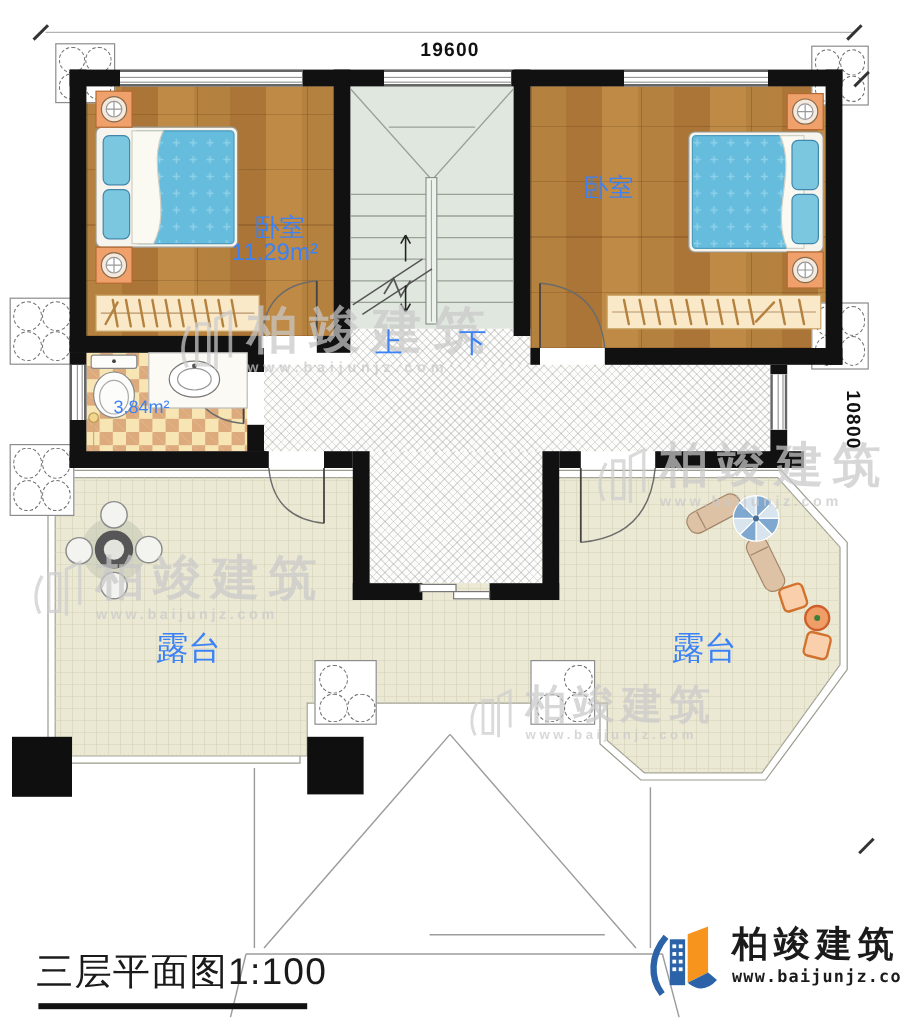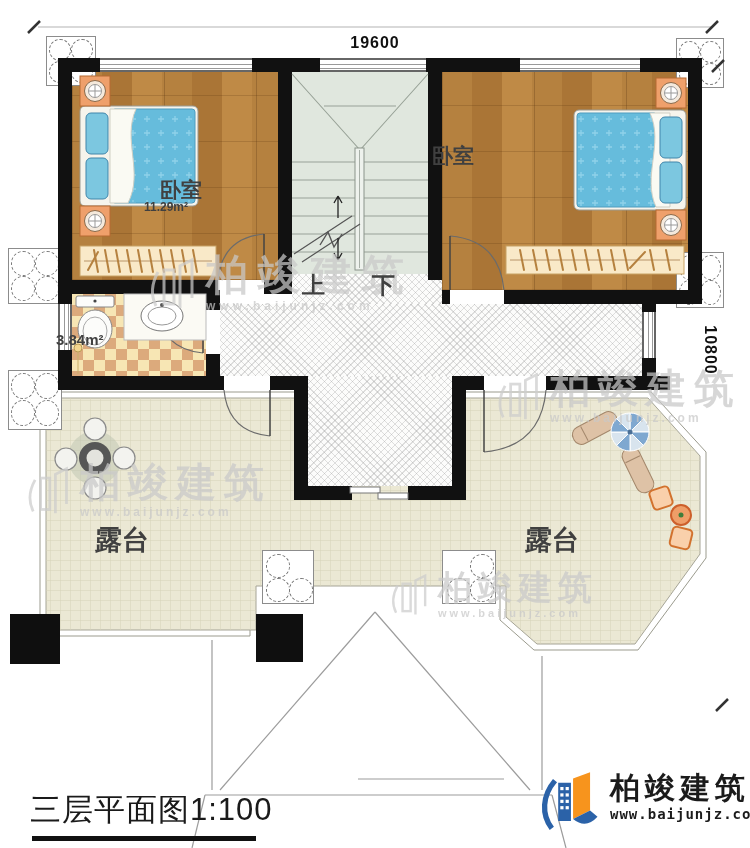--- a/index.html
+++ b/index.html
@@ -21,21 +21,21 @@
      background-size:22px 22px;background-position:0 0,11px 11px;}
   .winh,.winv{position:absolute;background:#fff;box-sizing:border-box;z-index:35;}
   .winh{border-top:2px solid #666;border-bottom:2px solid #666;}
   .winv{border-left:2px solid #666;border-right:2px solid #666;}
   .winh i,.winv i{position:absolute;background:#999;display:block;}
   .winh i{left:0;right:0;height:1px;}
   .winv i{top:0;bottom:0;width:1px;}
   .cluster{position:absolute;background:#fff;border:1px solid #8c8c8c;z-index:28;}
   .cc{position:absolute;border:1px dashed #777;border-radius:50%;background:#fff;display:block;}
   .blk{position:absolute;background:#0f0f0f;z-index:29;}
-  .lbl{position:absolute;font-weight:bold;color:#404040;text-align:left;
+  .lbl{position:absolute;font-weight:normal;color:#3b82f6;text-align:center;
        white-space:nowrap;z-index:50;}
   .wm{position:absolute;display:flex;align-items:center;gap:8px;color:#c9c9c9;
       opacity:.72;z-index:42;pointer-events:none;}
   .wm-col{display:flex;flex-direction:column;}
   .wm-name{font-weight:bold;line-height:1;}
   .wm-url{font-weight:bold;font-size:12px;letter-spacing:3px;margin-top:3px;}
   .dim{position:absolute;font-weight:bold;font-size:16px;letter-spacing:1px;color:#111;
        text-align:center;z-index:50;}
   .title-text{position:absolute;left:30px;top:789px;font-size:31px;color:#1a1a1a;
        letter-spacing:1px;z-index:60;font-weight:normal;}
@@ -381,21 +381,21 @@
           <path d="M34,52 V10 l12,-6 V42"></path>
       </g>
     </svg>
     <div class="wm-col">
         <span class="wm-name" style="font-size:34px;letter-spacing:6px">柏竣建筑</span>
     <span class="wm-url" style="font-size:11px">www.baijunjz.com</span>
       </div>
   </div>
 
   <div class="lbl" style="left:160px;top:176px;width:146px;font-size:21px">卧室</div>
-  <div class="lbl" style="left:144px;top:200px;width:146px;font-size:12px">11.29m²</div>
+  <div class="lbl" style="left:156px;top:200px;width:146px;font-size:20px">11.29m²</div>
   <div class="lbl" style="left:432px;top:142px;width:150px;font-size:21px">卧室</div>
   <div class="lbl" style="left:56px;top:331px;width:124px;font-size:15px">3.84m²</div>
   <div class="lbl" style="left:302px;top:270px;width:44px;font-size:23px">上</div>
   <div class="lbl" style="left:372px;top:270px;width:44px;font-size:23px">下</div>
   <div class="lbl" style="left:95px;top:522px;width:124px;font-size:27px">露台</div>
   <div class="lbl" style="left:525px;top:522px;width:124px;font-size:27px">露台</div>
 
   <div class="dim" style="left:340px;top:34px;width:70px">19600</div>
   <div class="dim" style="left:674px;top:340px;width:70px;height:20px;transform:rotate(90deg)">10800</div>
 

